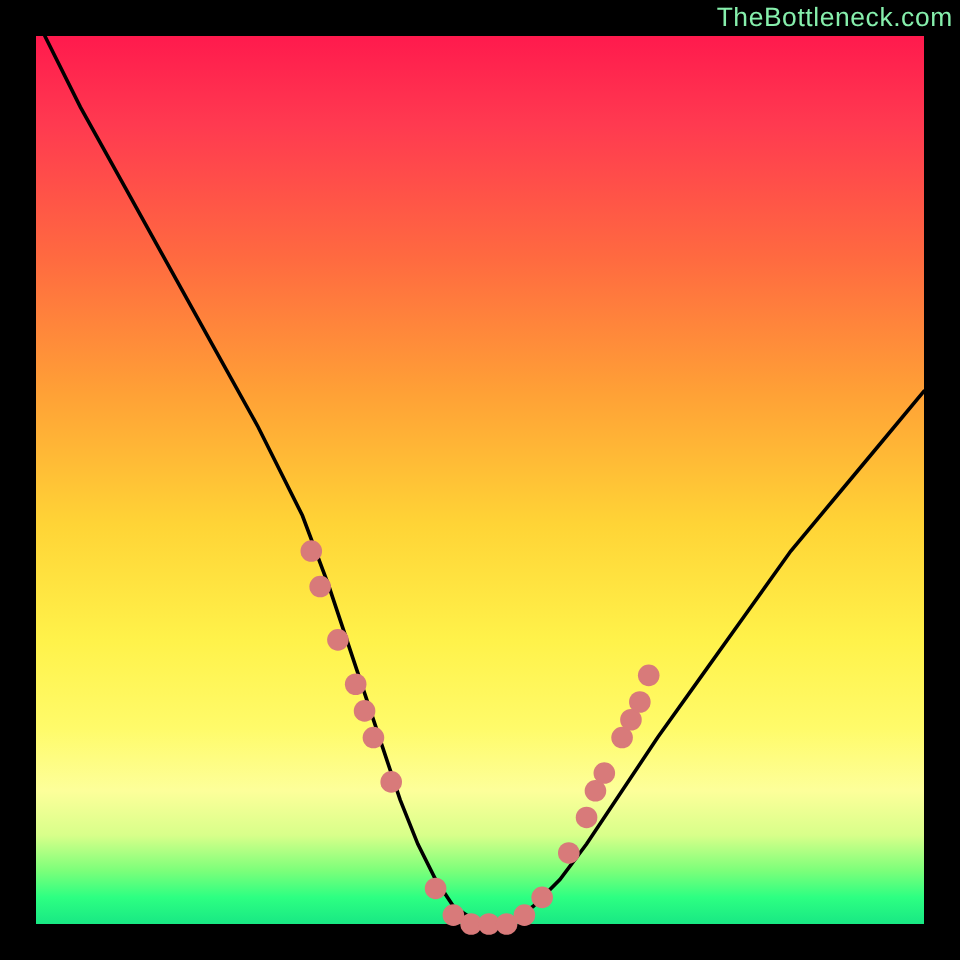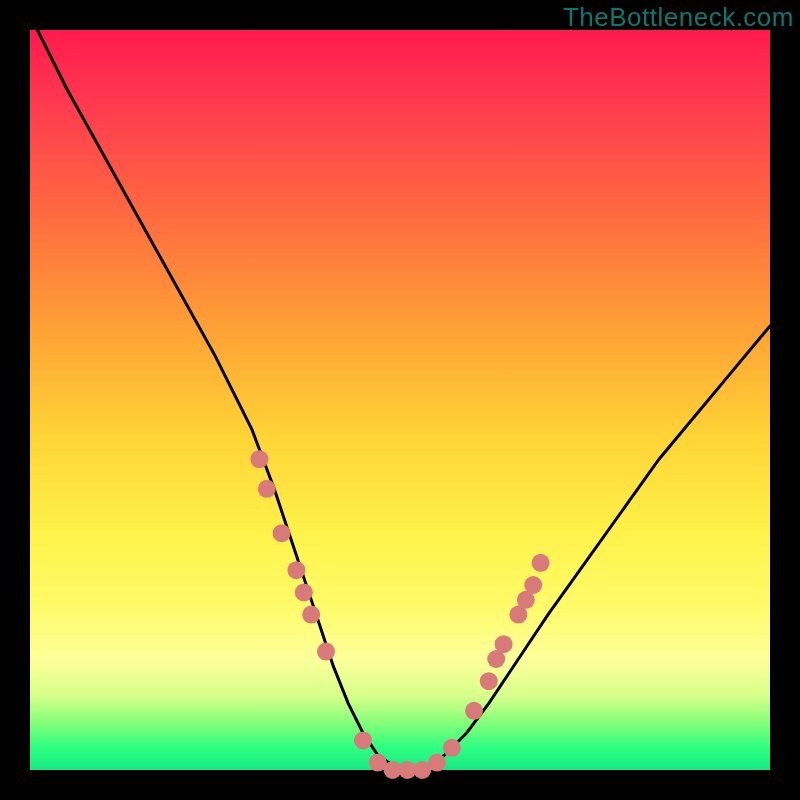--- a/index.html
+++ b/index.html
@@ -39,22 +39,22 @@
       #d8ff8a 90%,
       #7cff7a 94%,
       #2dff82 97%,
       #18e884 100%
     );
   }
   .watermark {
     position: absolute;
     top: 2px;
     right: 6px;
-    color: #0f766e;
-    font-size: 26px;
+    color: #86efac;
+    font-size: 22px;
     font-weight: 500;
     letter-spacing: 0.5px;
     user-select: none;
     z-index: 10;
   }
   svg.overlay {
     position: absolute;
     left: 0;
     top: 0;
     width: 800px;

